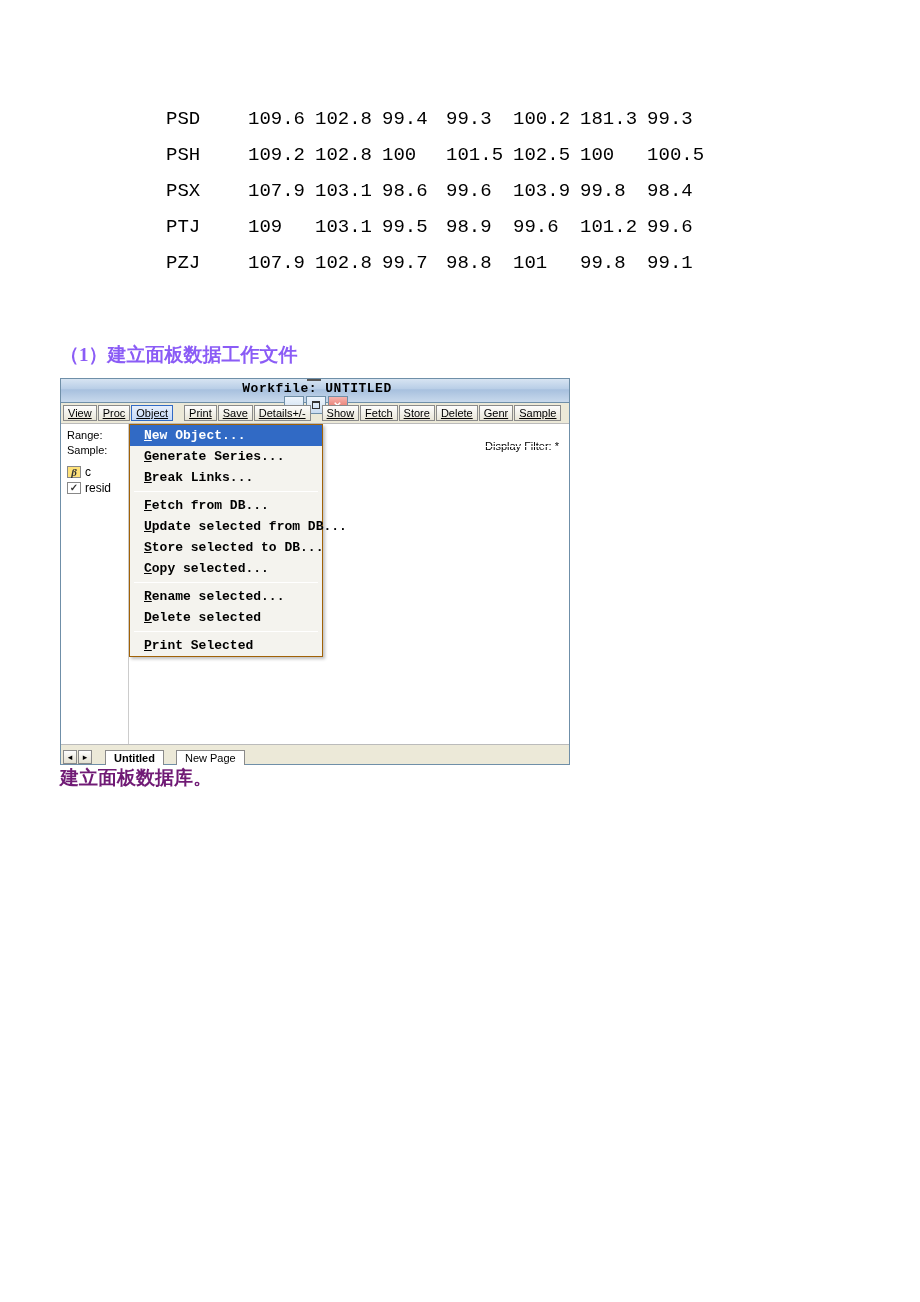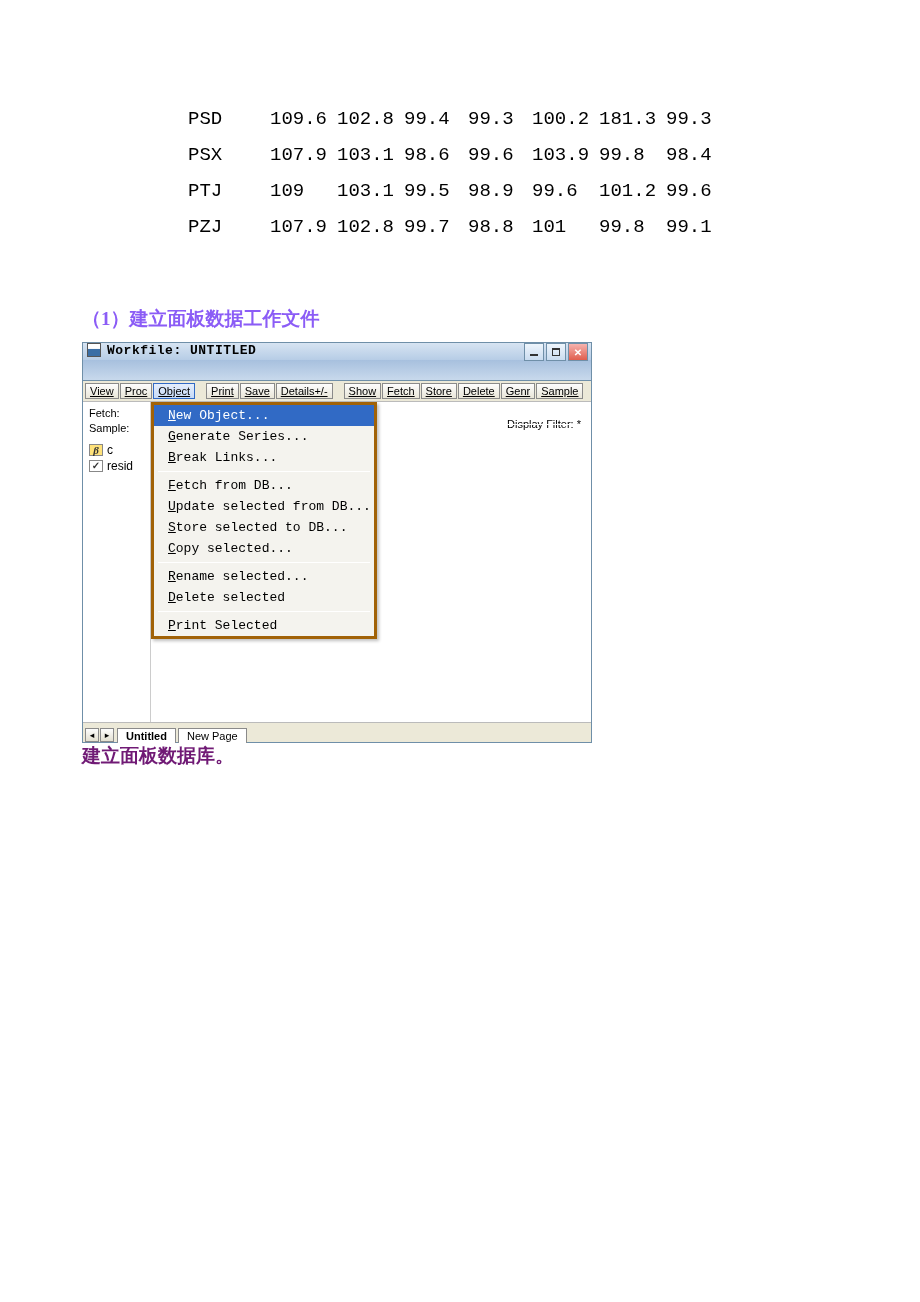--- a/index.html
+++ b/index.html
@@ -4,21 +4,21 @@
 <style>
   * { margin: 0; padding: 0; box-sizing: border-box; }
   body {
     width: 920px;
     height: 1302px;
     background: #ffffff;
     font-family: "SimSun", "宋体", serif;
     position: relative;
   }
   .page {
-    padding: 100px 70px 50px 82px;
+    padding: 100px 70px 50px 60px;
   }
 
   
   .data-table {
     font-family: "Courier New", monospace;
     font-size: 19px;
     color: #000;
     margin-left: 100px;
     margin-bottom: 60px;
   }
@@ -55,25 +55,27 @@
   
   .win {
     width: 510px;
     border: 1px solid #6f8fa8;
     background: #fff;
     font-family: Tahoma, Arial, sans-serif;
     font-size: 12px;
     color: #000;
   }
   .titlebar {
-    height: 38px;
+    height: 24px;
     background: linear-gradient(#d7e4f2, #b7cde6 45%, #a7c0de 46%, #c8d9ec);
     display: flex;
+    align-items: center;
     padding-left: 4px;
     border-bottom: 1px solid #6f8fa8;
+    flex-direction: column;
   }
   .title-icon {
     width: 14px; height: 14px;
     border: 1px solid #555;
     background:
       linear-gradient(#fff,#fff) top/100% 40% no-repeat,
       linear-gradient(#3a6ea5,#3a6ea5) bottom/100% 60% no-repeat;
     margin-right: 6px;
   }
   .title-text {
@@ -147,26 +149,27 @@
     width: 14px; height: 12px;
     border: 1px solid #888;
     background: #fff;
     display: inline-flex; align-items: center; justify-content: center;
     font-size: 10px; color: #333; font-weight: bold;
   }
 
   .context-menu {
     position: absolute;
     left: 68px; top: 0;
-    width: 226px;
+    width: 194px;
     background: #f4f3ee;
-    border: 3px solid #a16207;
+    border: 1px solid #a16207;
     font-family: "Courier New", monospace;
     font-size: 13px;
     box-shadow: 2px 2px 3px rgba(0,0,0,.25);
+    font-weight: bold;
   }
   .menu-item {
     padding: 3px 10px 3px 14px;
     white-space: nowrap;
   }
   .menu-item.hl {
     background: #316ac5;
     color: #fff;
   }
   .menu-sep {
@@ -202,21 +205,21 @@
     border: 1px solid #8a8a8a;
     background: linear-gradient(#fdfdfd,#e3e0d0);
     display: flex; align-items: center; justify-content: center;
     font-size: 9px; margin-right: 1px;
   }
   .tab {
     padding: 1px 8px;
     border: 1px solid #8a8a8a;
     border-bottom: none;
     background: #fff;
-    margin-left: 2px;
+    margin-left: 12px;
     position: relative;
     top: 1px;
   }
   .tab.active { font-weight: bold; }
 </style>
 </head>
 <body>
 
 <div class="page">
 
@@ -224,20 +227,30 @@
     <tbody id="tblBody">
         <tr>
           <td>PSD</td>
           <td>109.6</td>
           <td>102.8</td>
           <td>99.4</td>
           <td>99.3</td>
           <td>100.2</td>
           <td>181.3</td>
           <td>99.3</td>
+        </tr>
+        <tr>
+          <td>PSH</td>
+          <td>109.2</td>
+          <td>102.8</td>
+          <td>100</td>
+          <td>101.5</td>
+          <td>102.5</td>
+          <td>100</td>
+          <td>100.5</td>
         </tr>
         <tr>
           <td>PSX</td>
           <td>107.9</td>
           <td>103.1</td>
           <td>98.6</td>
           <td>99.6</td>
           <td>103.9</td>
           <td>99.8</td>
           <td>98.4</td>
@@ -298,21 +311,21 @@
           <div class="tbtn">Fetch</div>
           <div class="tbtn">Store</div>
           <div class="tbtn">Delete</div>
           <div class="tbtn">Genr</div>
           <div class="tbtn">Sample</div>
         </div>
     </div>
 
     <div class="client">
       <div class="leftcol">
-        <div class="leftlbl">Fetch:</div>
+        <div class="leftlbl">Range:</div>
         <div class="leftlbl">Sample:</div>
         <div class="objlist" id="objlist">
             <div class="objitem">
               <span class="ico-beta">β</span>
               <span>c</span>
             </div>
             <div class="objitem">
               <span class="ico-resid">✓</span>
               <span>resid</span>
             </div>

